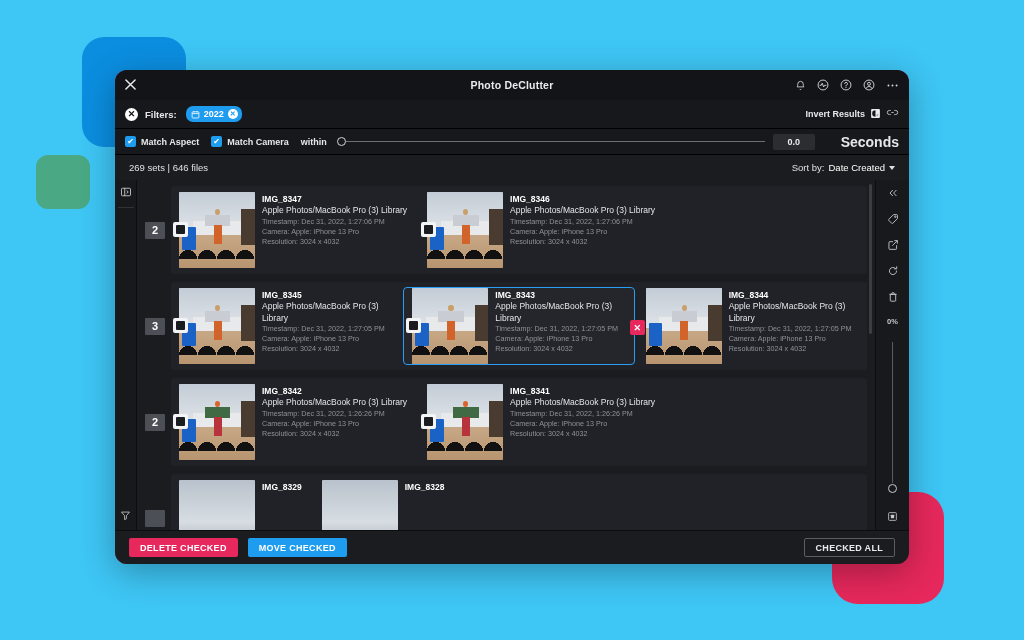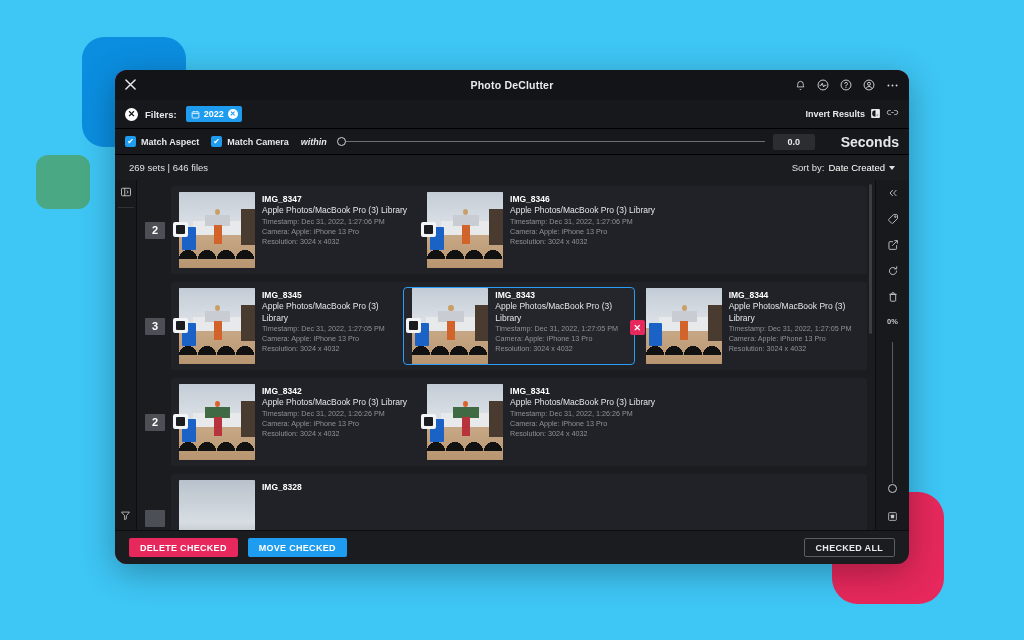--- a/index.html
+++ b/index.html
@@ -29,31 +29,31 @@
   .titlebar { height: 30px; flex: 0 0 30px; background: #131417; display: flex; align-items: center; position: relative; padding: 0 10px; }
   .titlebar .tb-title { position: absolute; left: 0; right: 0; text-align: center; font-size: 10.5px; font-weight: bold; color: #e9eaec; letter-spacing: .2px; }
   .tb-close { color: #e9eaec; font-size: 13px; line-height: 1; cursor: pointer; z-index: 2; width: 16px; }
   .tb-icons { margin-left: auto; display: flex; align-items: center; gap: 11px; z-index: 2; }
   .tb-icons .ic { color: #dcdee1; display: flex; align-items: center; }
 
   
   .filterbar { height: 29px; flex: 0 0 29px; background: #17181b; display: flex; align-items: center; padding: 0 10px; border-bottom: 1px solid #000; }
   .f-clear { width: 13px; height: 13px; border-radius: 50%; background: #fff; color: #111; font-size: 9px; display: flex; align-items: center; justify-content: center; font-weight: bold; line-height: 1; }
   .f-label { font-size: 9.5px; color: #e6e7e9; font-weight: bold; margin-left: 7px; }
-  .chip { margin-left: 9px; height: 16px; background: #1e9cf0; border-radius: 2px; display: flex; align-items: center; gap: 4px; padding: 0 4px 0 5px; }
+  .chip { margin-left: 9px; height: 16px; background: #1e9cf0; border-radius: 7px; display: flex; align-items: center; gap: 4px; padding: 0 4px 0 5px; }
   .chip .chip-text { font-size: 9px; color: #fff; font-weight: bold; }
   .chip .chip-x { width: 10px; height: 10px; border-radius: 50%; background: #fff; color: #1e9cf0; font-size: 7px; display: flex; align-items: center; justify-content: center; font-weight: bold; }
   .fb-right { margin-left: auto; display: flex; align-items: center; gap: 5px; }
   .fb-right .invert-label { font-size: 9px; color: #e6e7e9; font-weight: bold; }
 
   
   .matchbar { height: 26px; flex: 0 0 26px; background: #17181b; display: flex; align-items: center; padding: 0 10px; border-bottom: 1px solid #000; }
   .cbx { width: 11px; height: 11px; border-radius: 2px; background: #1e9cf0; display: flex; align-items: center; justify-content: center; color: #fff; font-size: 8px; line-height: 1; }
   .mb-text { font-size: 9px; color: #e6e7e9; font-weight: bold; margin: 0 12px 0 5px; }
-  .mb-within { font-size: 9px; color: #e6e7e9; font-weight: bold; margin-right: 2px; font-style: italic; }
+  .mb-within { font-size: 9px; color: #e6e7e9; font-weight: bold; margin-right: 2px; }
   .slider-wrap { flex: 1; display: flex; align-items: center; margin: 0 8px; }
   .slider-knob { width: 9px; height: 9px; border-radius: 50%; border: 1.3px solid #d4d6d9; background: transparent; flex: 0 0 auto; }
   .slider-track { flex: 1; height: 1px; background: #6c6f75; }
   .num-box { width: 42px; height: 16px; background: #2b2d31; border-radius: 2px; display: flex; align-items: center; justify-content: center; font-size: 9px; color: #eceef0; font-weight: bold; }
   .sec-label { font-size: 14px; color: #e6e7e9; font-weight: bold; margin-left: 26px; }
 
   
   .countbar { height: 25px; flex: 0 0 25px; background: #1b1c1f; display: flex; align-items: center; padding: 0 14px; }
   .counts { font-size: 9.5px; color: #dfe1e3; }
   .sortwrap { margin-left: auto; display: flex; align-items: center; gap: 4px; }
@@ -442,20 +442,30 @@
                   </div>
                 </div>
               </div>
             </div>
             <div class="set-row">
               <div class="badge"></div>
               <div class="set-card">
                 <div class="item">
                   <div class="thumb sky"></div>
                   <div class="meta">
+                    <div class="m-name">IMG_8329</div>
+                    <div class="m-lib"></div>
+                    <div class="m-sub"></div>
+                    <div class="m-sub"></div>
+                    <div class="m-sub"></div>
+                  </div>
+                </div>
+                <div class="item">
+                  <div class="thumb sky"></div>
+                  <div class="meta">
                     <div class="m-name">IMG_8328</div>
                     <div class="m-lib"></div>
                     <div class="m-sub"></div>
                     <div class="m-sub"></div>
                     <div class="m-sub"></div>
                   </div>
                 </div>
               </div>
             </div>
           </div>

